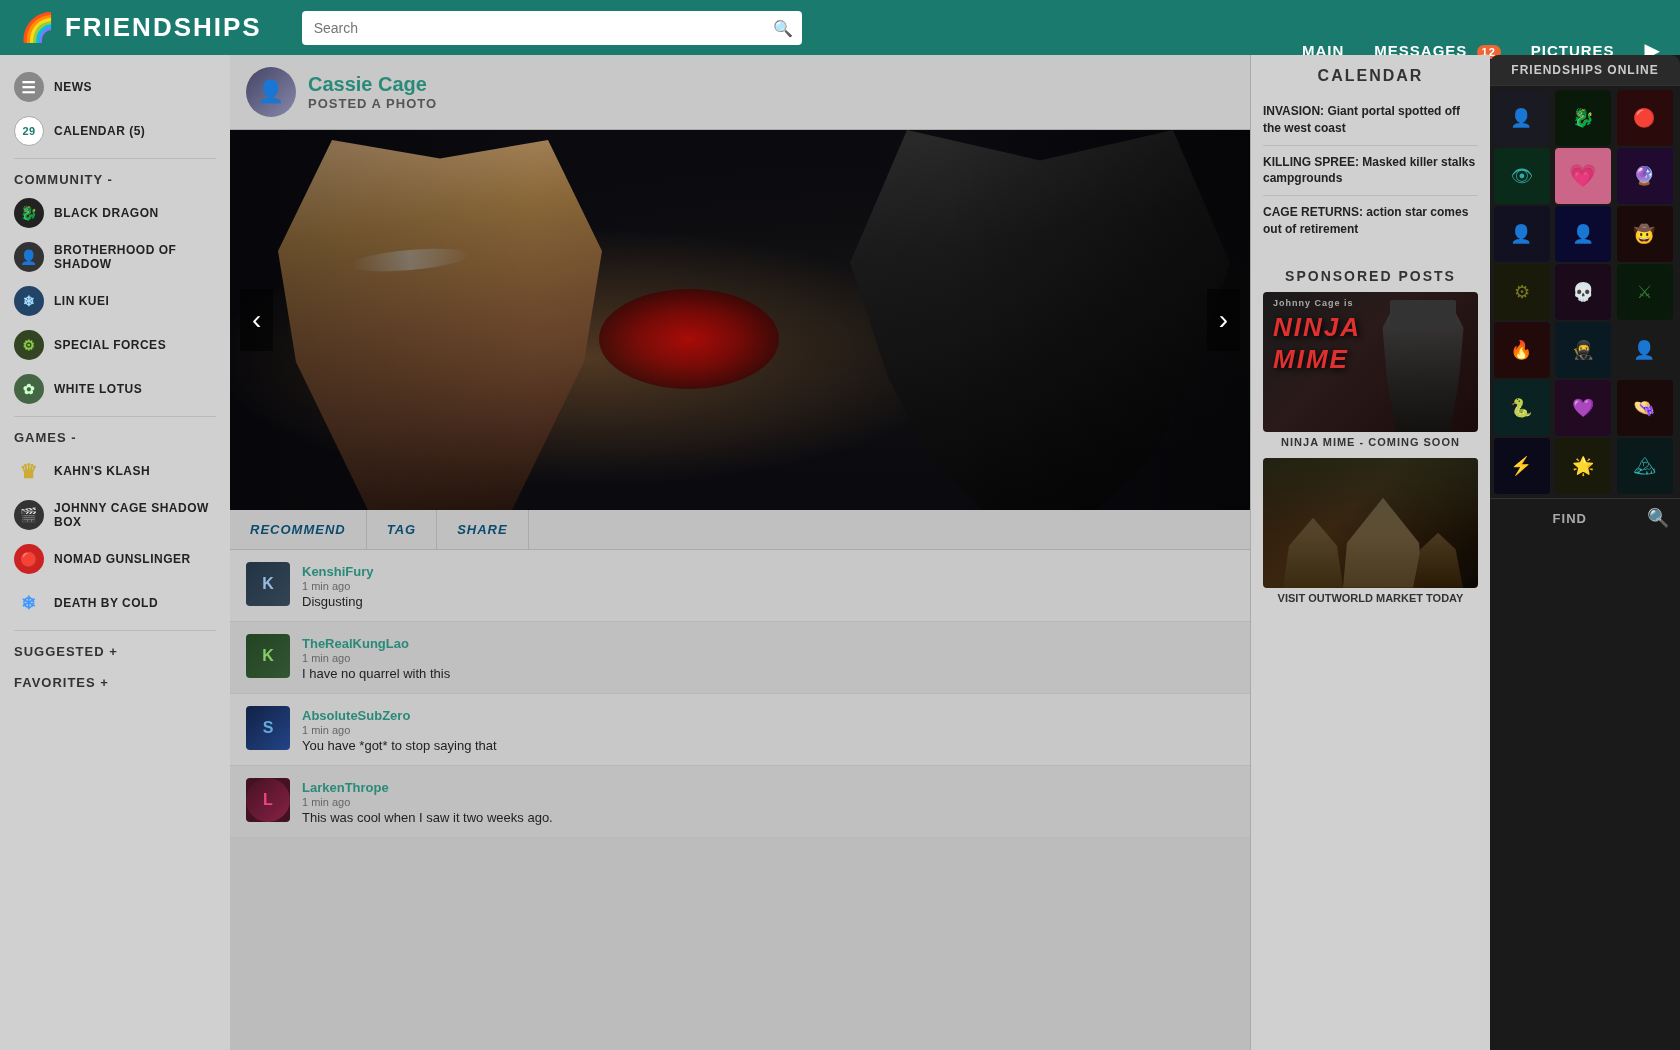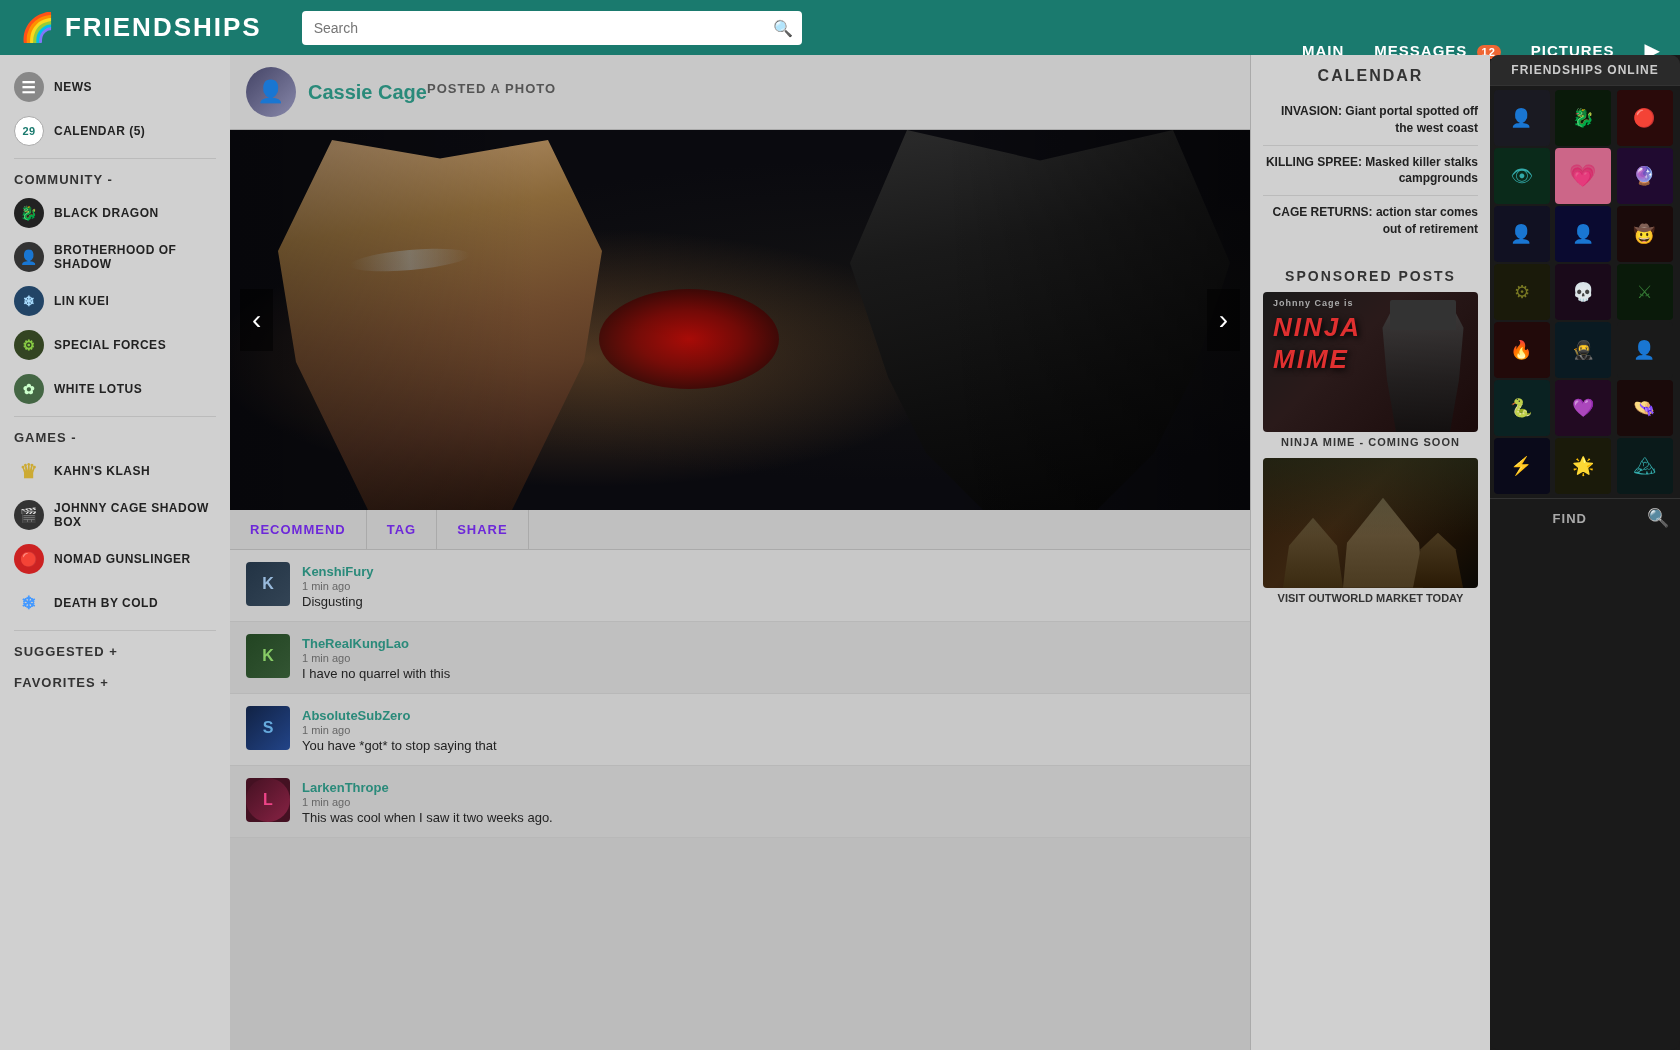--- a/index.html
+++ b/index.html
@@ -67,39 +67,39 @@
     
     #content-area { flex: 1; background: #bcbcbc; overflow-y: auto; }
 
     
     #post-header {
       background: #c8c8c8; padding: 12px 16px; display: flex; align-items: center; gap: 12px;
       border-bottom: 1px solid #aaa;
     }
     #post-avatar { width: 50px; height: 50px; border-radius: 50%; background: #557; overflow: hidden; flex-shrink: 0; }
     #post-avatar-img { width: 100%; height: 100%; object-fit: cover; background: linear-gradient(135deg, #446 0%, #88a 100%); display: flex; align-items: center; justify-content: center; color: #ccc; font-size: 22px; }
-    #post-user-info { display: flex; flex-direction: row; }
+    #post-user-info { display: flex; flex-direction: column; }
     #post-username { color: #2a8a7a; font-size: 20px; font-weight: 700; }
     #post-action { color: #555; font-size: 13px; text-transform: uppercase; letter-spacing: 1px; font-weight: bold; }
 
     
     #photo-container { position: relative; width: 100%; height: 380px; background: #111; overflow: hidden; }
     .photo-nav-btn {
       position: absolute; top: 50%; transform: translateY(-50%);
       background: rgba(0,0,0,0.5); color: white; border: none; cursor: pointer;
       font-size: 28px; padding: 15px 12px; z-index: 10;
     }
     #photo-prev { left: 10px; }
     #photo-next { right: 10px; }
 
     
     #post-actions { background: #c0c0c0; display: flex; gap: 0; border-bottom: 1px solid #aaa; }
     .post-action-btn {
       padding: 12px 20px; background: none; border: none; border-right: 1px solid #aaa;
-      font-size: 13px; font-weight: 700; color: #6d28d9; cursor: pointer; letter-spacing: 1px; text-transform: uppercase;
+      font-size: 13px; font-weight: 700; color: #0c4a6e; cursor: pointer; letter-spacing: 1px; text-transform: uppercase; font-style: italic;
     }
 
     
     #comments-section { background: #c8c8c8; }
     .comment-row {
       display: flex; align-items: flex-start; gap: 12px;
       padding: 12px 16px; border-bottom: 1px solid #b8b8b8;
       background: #c8c8c8;
     }
     .comment-row:nth-child(even) { background: #c0c0c0; }
@@ -110,21 +110,21 @@
     .comment-time { color: #666; font-size: 11px; }
     .comment-text { color: #222; font-size: 13px; margin-top: 2px; }
 
     
     #right-sidebar {
       width: 240px; min-width: 240px; background: #d0d0d0;
       border-left: 1px solid #aaa; overflow-y: auto;
     }
     #trending-section { padding: 12px; }
     #trending-title { font-size: 16px; font-weight: 700; color: #333; letter-spacing: 2px; margin-bottom: 10px; text-align: center; }
-    .trending-item { padding: 8px 0; border-bottom: 1px solid #bbb; cursor: pointer; text-align: right; }
+    .trending-item { padding: 8px 0; border-bottom: 1px solid #bbb; cursor: pointer; }
     .trending-item:last-child { border-bottom: none; }
     .trending-text { font-size: 12px; font-weight: 700; color: #222; line-height: 1.4; }
 
     #sponsored-section { padding: 10px 12px; }
     #sponsored-title { font-size: 14px; font-weight: 700; color: #333; letter-spacing: 2px; margin-bottom: 8px; text-align: center; }
 
     .sponsored-ad { margin-bottom: 10px; }
     .ad-image {
       width: 100%; border-radius: 4px; overflow: hidden;
       display: flex; align-items: center; justify-content: center;

